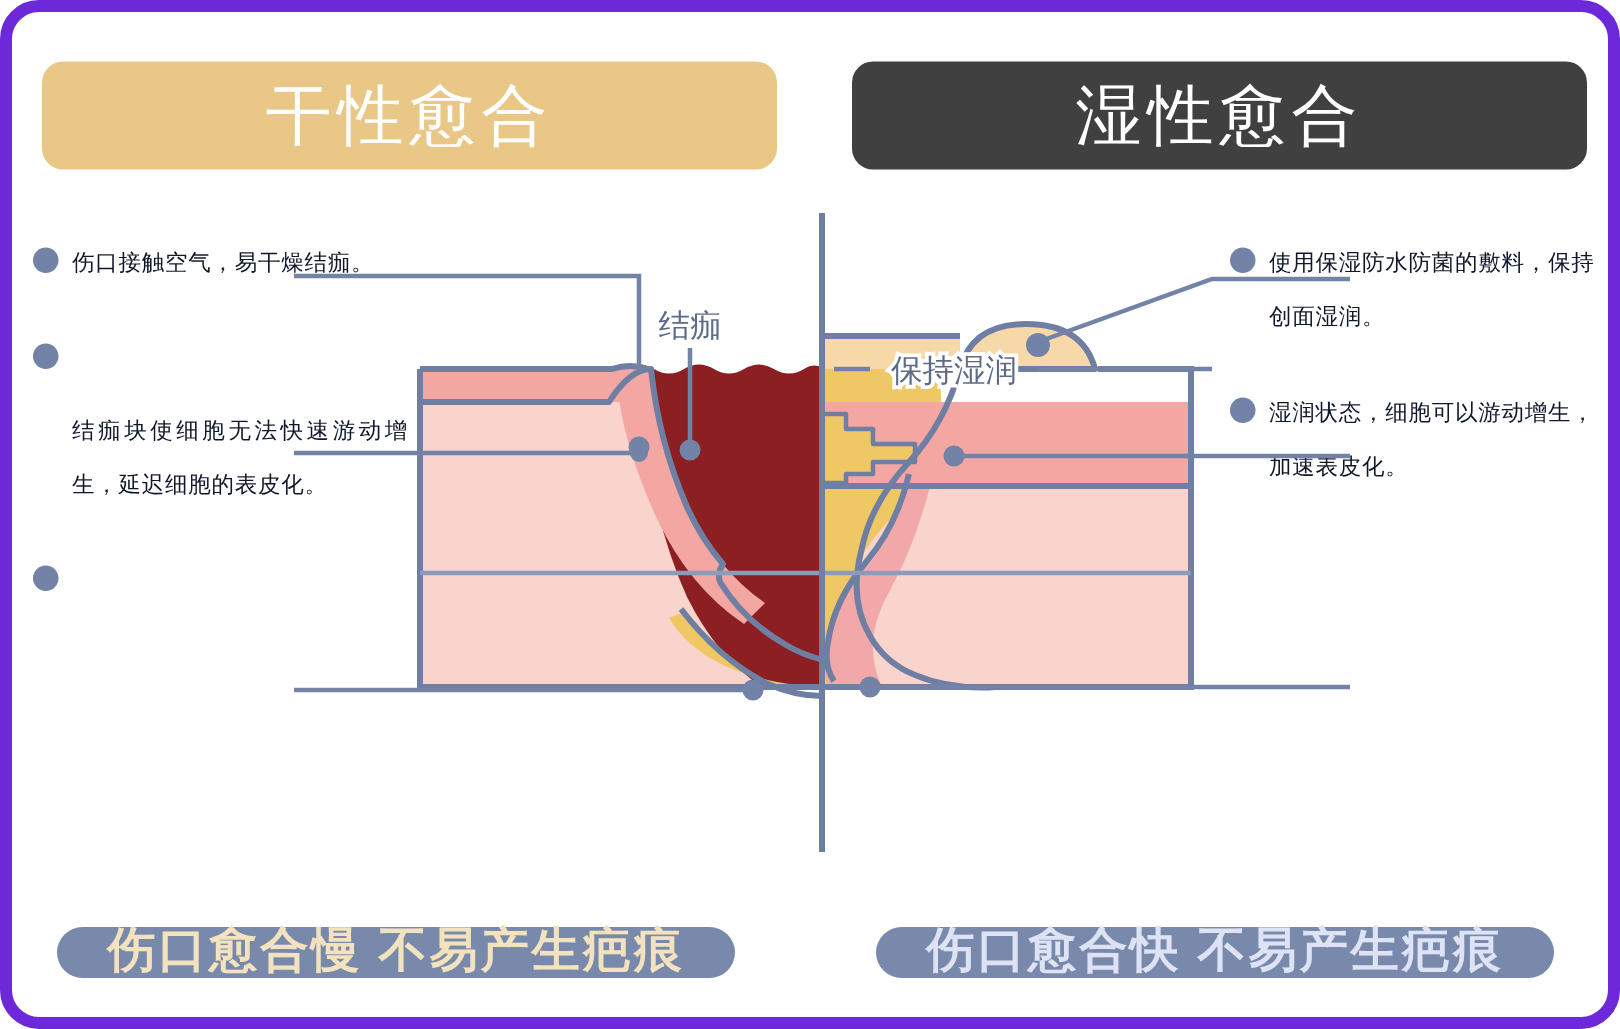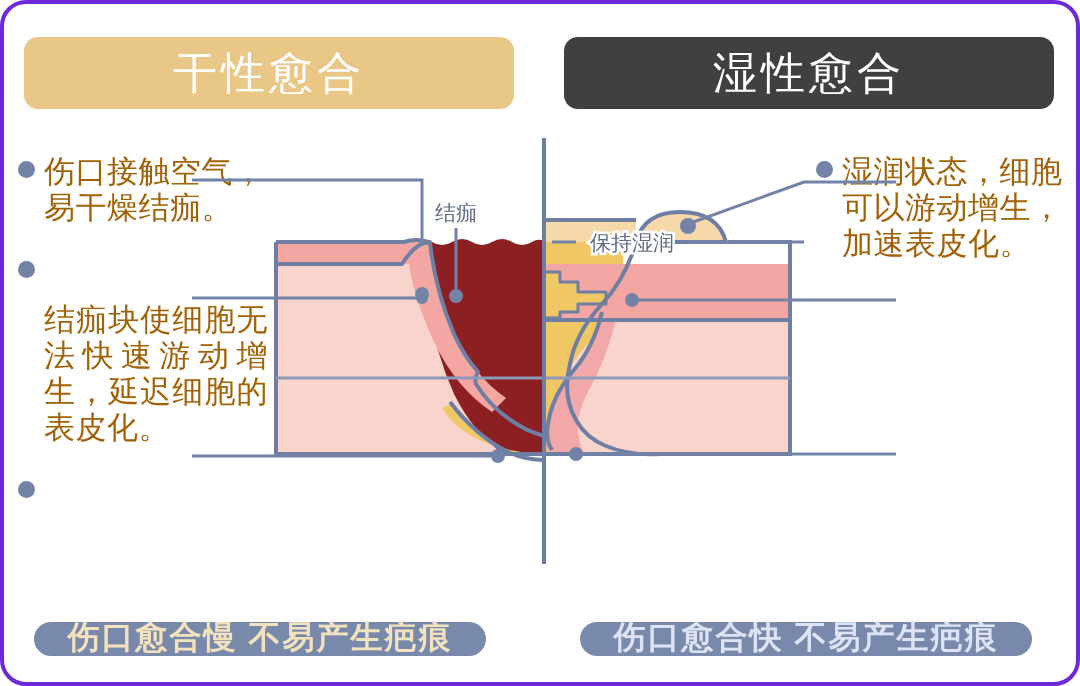--- a/index.html
+++ b/index.html
@@ -5,21 +5,21 @@
   html,body{margin:0;padding:0;background:#ffffff;}
   body{
     font-family:"Liberation Sans","DejaVu Sans",sans-serif;
     -webkit-font-smoothing:antialiased;
   }
   #card{
     position:relative;
     width:1080px;height:686px;
     box-sizing:border-box;
     background:#ffffff;
-    border:4px solid #6d28d9;
+    border:8px solid #6d28d9;
     border-radius:26px;
     overflow:hidden;
   }
 
   
   .hdr{
     position:absolute;top:33px;height:72px;
     border-radius:14px;
     display:flex;align-items:center;justify-content:center;
     color:#ffffff;
@@ -31,21 +31,21 @@
   
   .blist{position:absolute;width:250px;}
   #list-dry{left:14px;top:150px;}
   #list-moist{left:812px;top:150px;}
   .bullet{display:flex;align-items:flex-start;margin-bottom:28px;}
   .dot{
     width:17px;height:17px;border-radius:50%;
     background:#7383A8;flex:0 0 17px;margin-top:7px;margin-right:9px;
   }
   .btext{
-    font-size:31px;line-height:36px;color:#a16207;letter-spacing:.5px;font-family:Liberation Serif, serif;
+    font-size:15px;line-height:36px;color:#0f172a;letter-spacing:.5px;font-family:Liberation Serif, serif;
   }
   .btext.just{text-align:justify;text-align-last:left;margin-top:48px;}
 
   
   .banner{
     position:absolute;bottom:26px;height:34px;width:452px;
     background:#7889AC;border-radius:18px;
   }
   #banner-dry{left:30px;}
   #banner-moist{left:576px;}
@@ -87,20 +87,24 @@
     <div class="bullet">
       <span class="dot"></span>
       <span class="btext just">结痂块使细胞无法快速游动增生，延迟细胞的表皮化。</span>
     </div>
     <div class="bullet">
       <span class="dot"></span>
     </div>
   </div>
 
   <div class="blist" id="list-moist">
+    <div class="bullet">
+      <span class="dot"></span>
+      <span class="btext">使用保湿防水防菌的敷料，保持创面湿润。</span>
+    </div>
     <div class="bullet">
       <span class="dot"></span>
       <span class="btext">湿润状态，细胞可以游动增生，加速表皮化。</span>
     </div>
   </div>
 
   <div id="diagram">
     <svg width="1080" height="470" viewBox="0 0 1080 470" xmlns="http://www.w3.org/2000/svg">
 
       <g>

